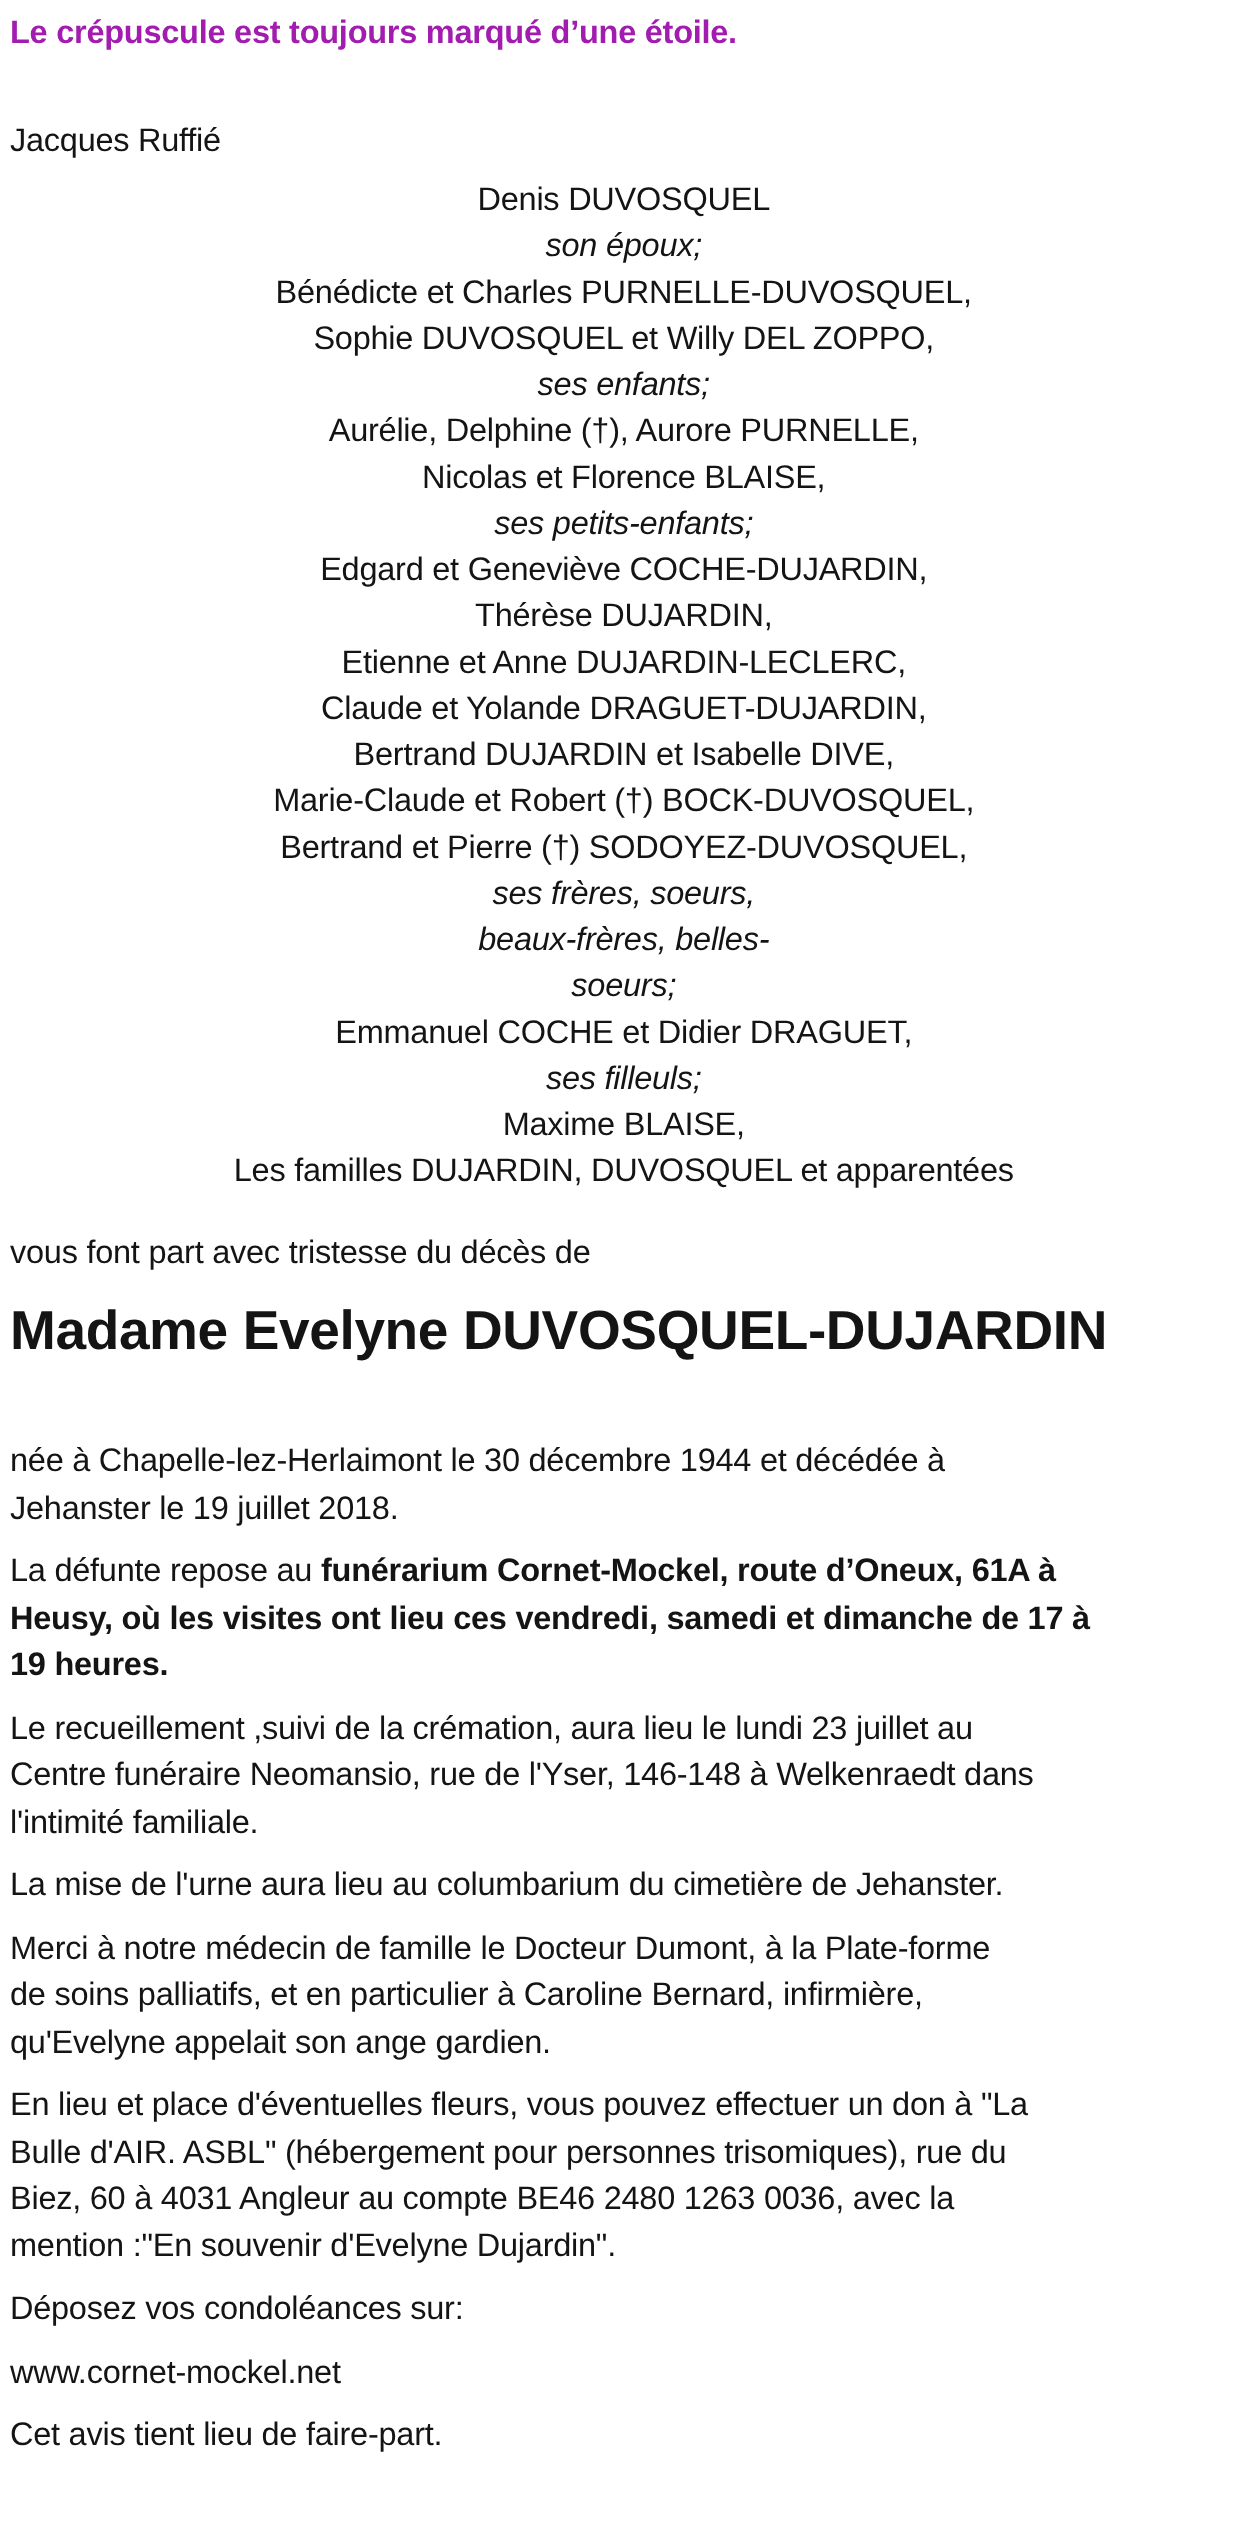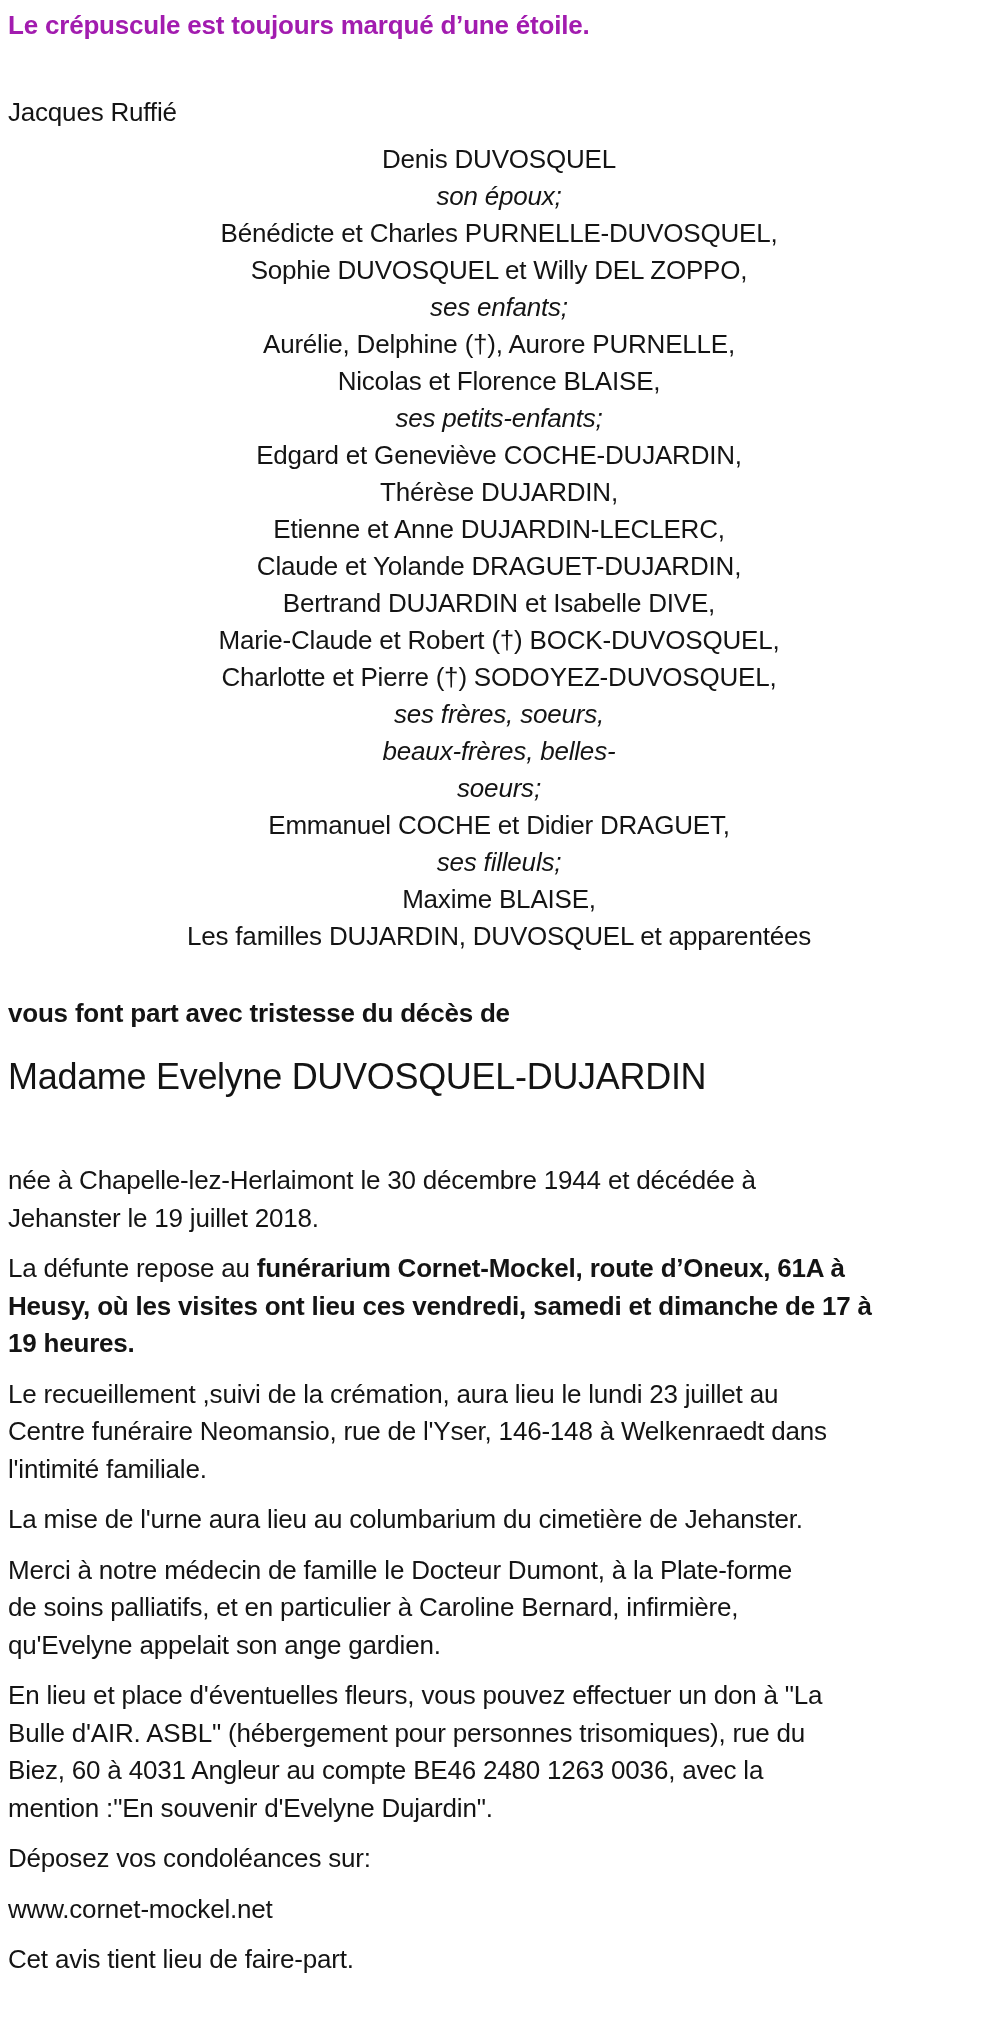--- a/index.html
+++ b/index.html
@@ -26,28 +26,27 @@
     line-height: 37px;
   }
   .family { margin-top: 10px; }
   .name-line { line-height: 37px; text-align: center; }
   .relation-line {
     line-height: 37px;
     text-align: center;
     font-style: italic;
   }
   .intro {
-    margin-top: 40px;
+    margin-top: 28px;
     line-height: 37px;
-    font-weight: bold;
   }
   .deceased-name {
-    font-size: 36px;
+    font-size: 44px;
     line-height: 46px;
-    font-weight: 400;
+    font-weight: 700;
     letter-spacing: -0.3px;
     margin: 22px 0 62px 0;
   }
   .para { margin: 0 0 13px 0; }
   .para.mt8 { margin-top: 8px; }
   .t-line { line-height: 37.5px; }
   .bold { font-weight: 700; }
 </style>
 </head>
 <body>
@@ -76,21 +75,21 @@
       <div class="relation-line">ses petits-enfants;</div>
     </div>
 
     <div>
       <div class="name-line">Edgard et Geneviève COCHE-DUJARDIN,</div>
       <div class="name-line">Thérèse DUJARDIN,</div>
       <div class="name-line">Etienne et Anne DUJARDIN-LECLERC,</div>
       <div class="name-line">Claude et Yolande DRAGUET-DUJARDIN,</div>
       <div class="name-line">Bertrand DUJARDIN et Isabelle DIVE,</div>
       <div class="name-line">Marie-Claude et Robert (†) BOCK-DUVOSQUEL,</div>
-      <div class="name-line">Charlotte et Pierre (†) SODOYEZ-DUVOSQUEL,</div>
+      <div class="name-line">Bertrand et Pierre (†) SODOYEZ-DUVOSQUEL,</div>
       <div class="relation-line">ses frères, soeurs,</div>
       <div class="relation-line">beaux-frères, belles-</div>
       <div class="relation-line">soeurs;</div>
     </div>
 
     <div>
       <div class="name-line">Emmanuel COCHE et Didier DRAGUET,</div>
       <div class="relation-line">ses filleuls;</div>
     </div>
 

